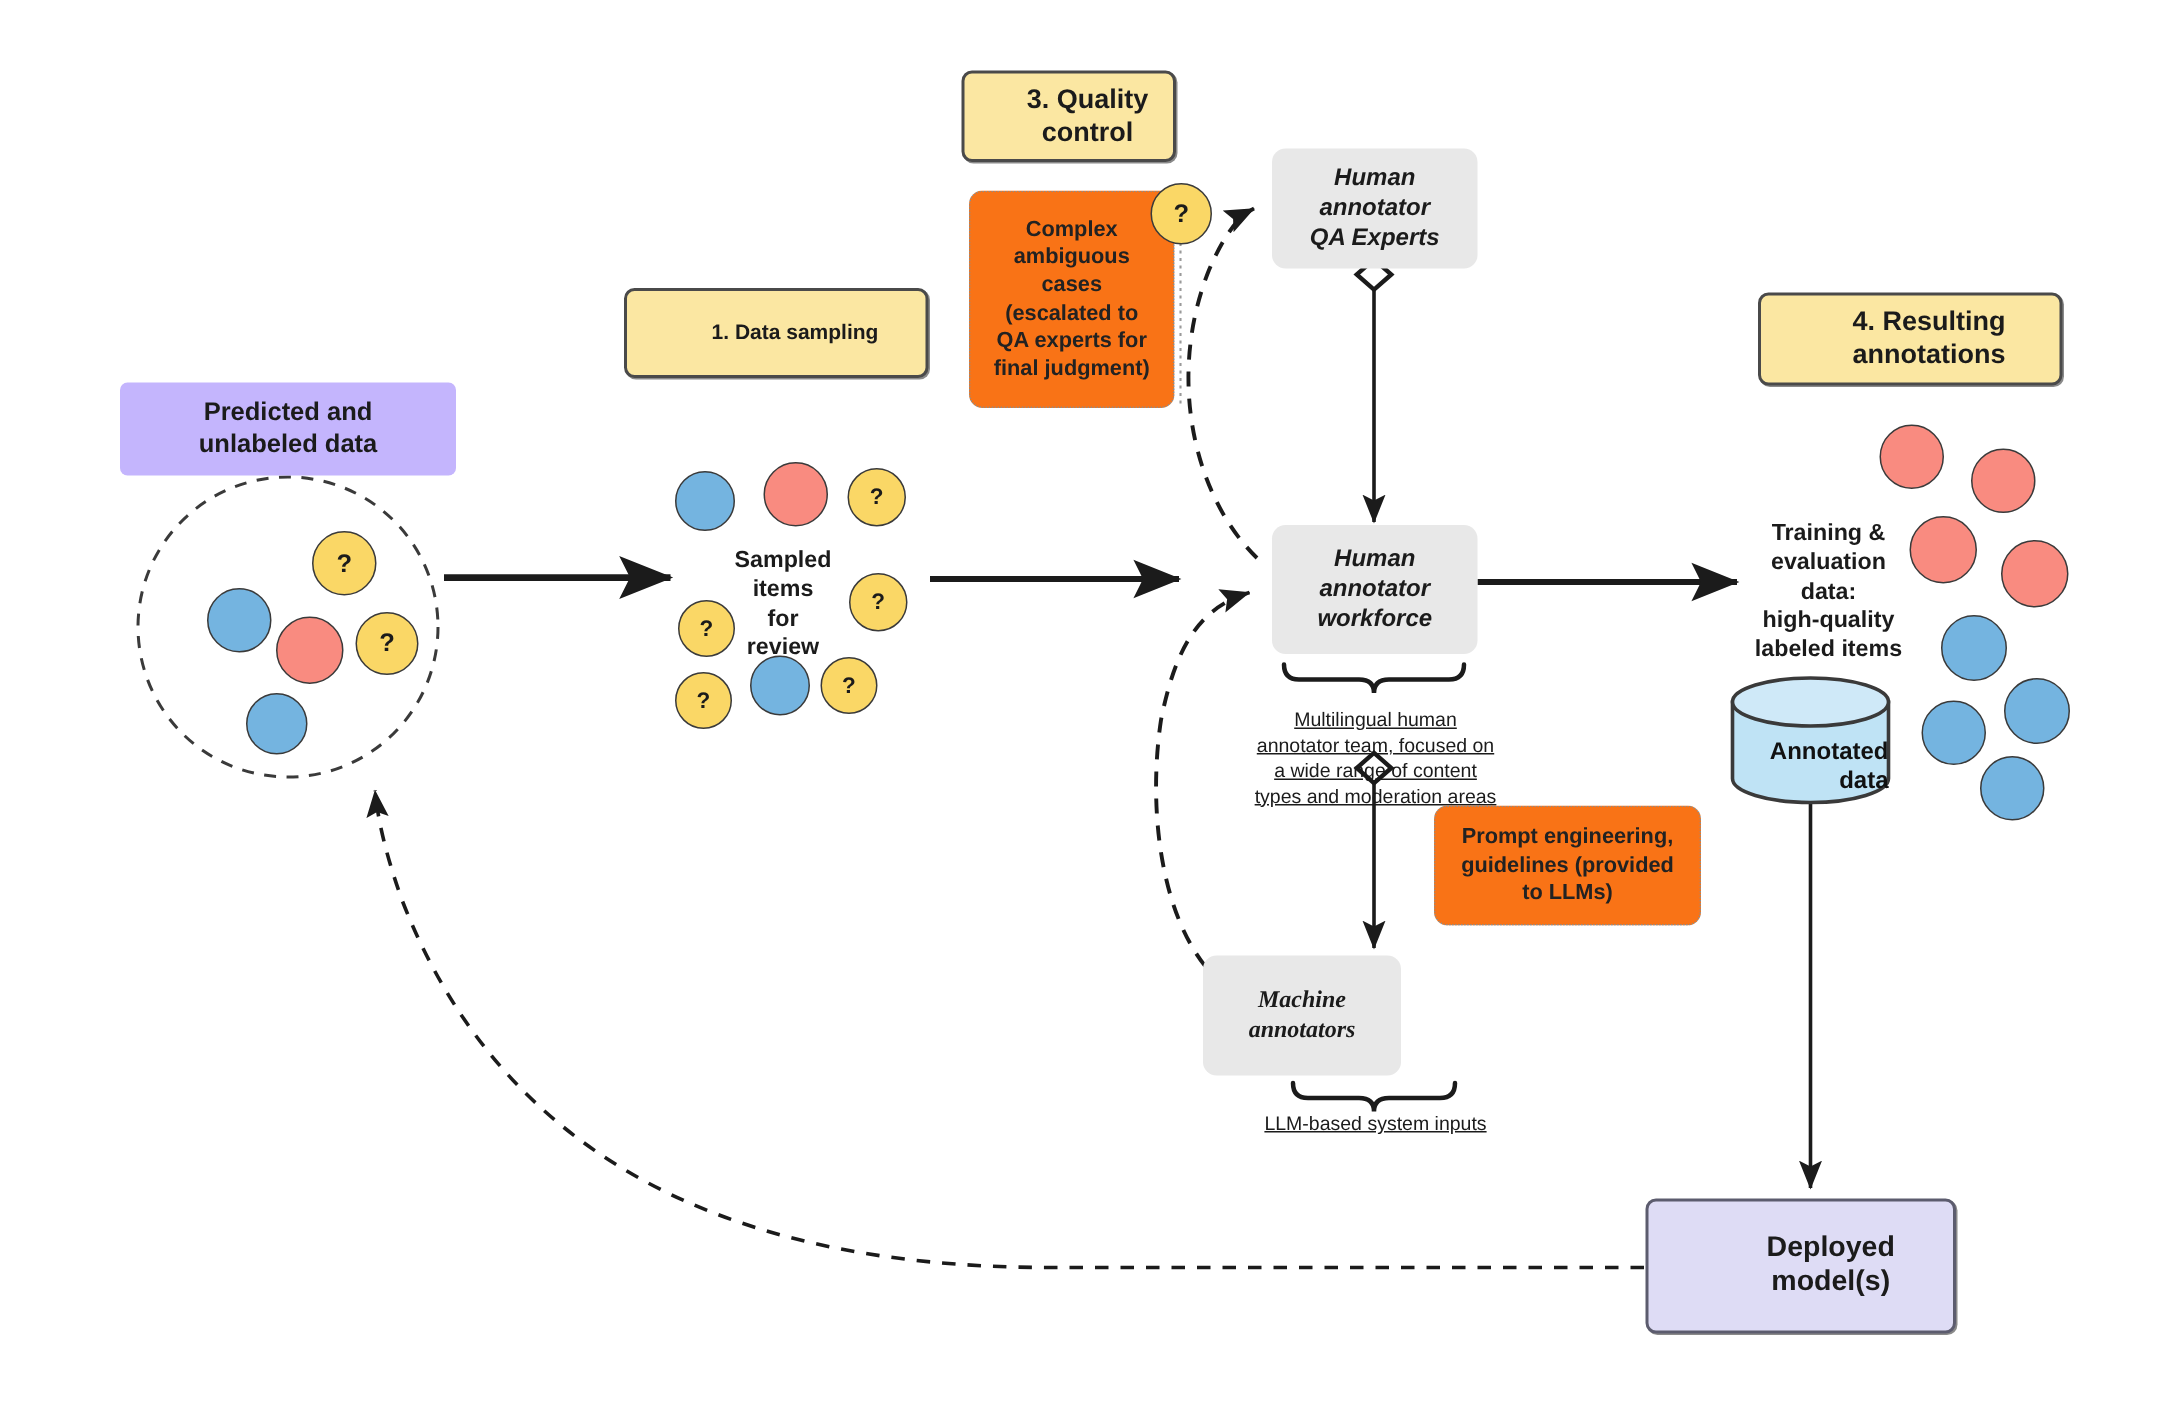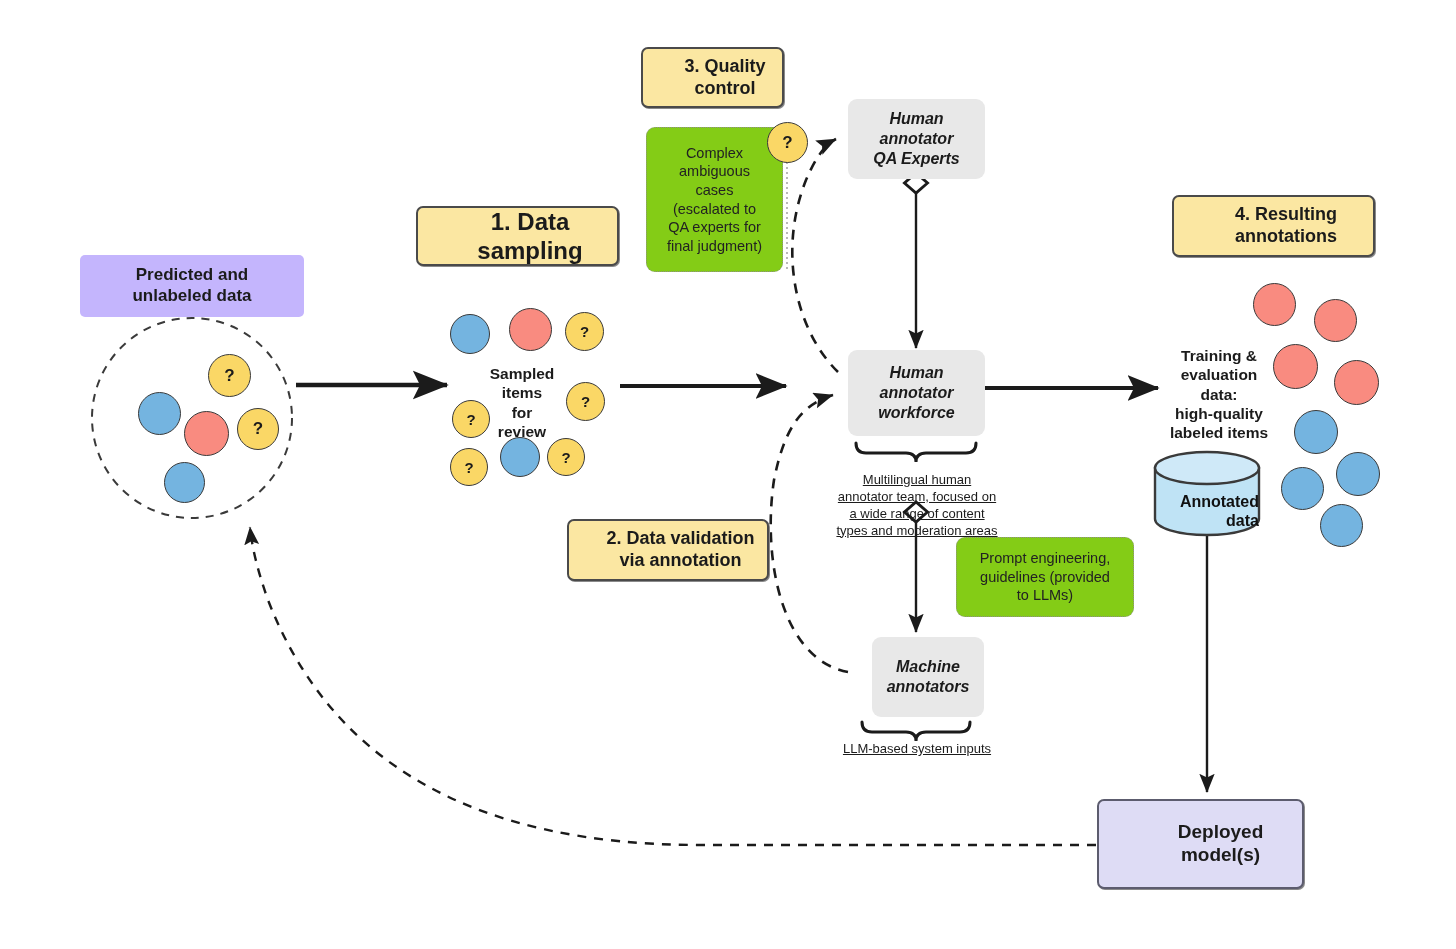--- a/index.html
+++ b/index.html
@@ -21,22 +21,22 @@
 
   
   .grey-box{background:#e8e8e8;border-radius:9px;font-style:italic;font-weight:bold;
             line-height:1.25;color:#1b1b1b;}
 
   
   .purple-box{background:#dedcf5;border:2px solid #5c5c6e;border-radius:7px;
               font-weight:bold;line-height:1.2;box-shadow:1px 1px 0 #8a8a8a;}
 
   
-  .note{border:1.5px dotted #8d8d8d;border-radius:9px;background:#84cc16;
-        line-height:1.28;color:#222;font-weight:normal;}
+  .note{border:1.5px dotted #8d8d8d;border-radius:9px;background:#f97316;
+        line-height:1.28;color:#222;font-weight:bold;}
 
   .plain-label{position:absolute;text-align:center;line-height:1.24;}
   .bold-label{font-weight:bold;}
   .small-cap{font-size:13px;line-height:1.3;color:#1b1b1b;text-decoration:underline;}
 
   .dot{position:absolute;border-radius:50%;border:1.6px solid #3a3a3a;
        box-sizing:border-box;display:flex;align-items:center;justify-content:center;
        font-weight:bold;}
   .dot-blue{background:#74b4e0;}
   .dot-red{background:#f98b80;}
@@ -102,21 +102,21 @@
   <div class="dot dot-yellow" style="left:208px;top:354px;width:43px;height:43px;font-size:17px;">
     <span>?</span>
   </div>
   <div class="dot dot-blue" style="left:138px;top:392px;width:43px;height:43px;"></div>
   <div class="dot dot-red" style="left:184px;top:411px;width:45px;height:45px;"></div>
   <div class="dot dot-yellow" style="left:237px;top:408px;width:42px;height:42px;font-size:17px;">
     <span>?</span>
   </div>
   <div class="dot dot-blue" style="left:164px;top:462px;width:41px;height:41px;"></div>
 
-  <div class="node step" style="left:416px;top:206px;width:203px;height:60px;font-size:24px;white-space:pre-line;">
+  <div class="node step" style="left:416px;top:192px;width:203px;height:60px;font-size:14px;white-space:pre-line;">
     <span>1. Data sampling</span>
   </div>
 
   <div class="dot dot-blue" style="left:450px;top:314px;width:40px;height:40px;"></div>
   <div class="dot dot-red" style="left:509px;top:308px;width:43px;height:43px;"></div>
   <div class="dot dot-yellow" style="left:565px;top:312px;width:39px;height:39px;font-size:15px;">
     <span>?</span>
   </div>
   <div class="dot dot-yellow" style="left:566px;top:382px;width:39px;height:39px;font-size:15px;">
     <span>?</span>
@@ -176,33 +176,29 @@
 a wide range of content
 types and moderation areas</span>
   </div>
 
   <div class="node note" style="left:956px;top:537px;width:178px;height:80px;font-size:14.5px;white-space:pre-line;align-items:center;">
     <span>Prompt engineering,
 guidelines (provided
 to LLMs)</span>
   </div>
 
-  <div class="node grey-box" style="left:872px;top:637px;width:112px;height:80px;font-size:16px;white-space:pre-line;">
+  <div class="node grey-box" style="left:802px;top:637px;width:132px;height:80px;font-size:16px;white-space:pre-line;font-family:Liberation Serif, serif;">
     <span>Machine
 annotators</span>
   </div>
 
   <div class="plain-label small-cap" style="left:836px;top:741px;width:162px;">
     <span>LLM-based system inputs</span>
   </div>
 
-  <div class="node step" style="left:567px;top:519px;width:202px;height:62px;font-size:18px;white-space:pre-line;">
-    <span>2. Data validation
-via annotation</span>
-  </div>
 
   <div class="node step" style="left:1172px;top:195px;width:203px;height:62px;font-size:18px;white-space:pre-line;text-align:right;">
     <span>4.  Resulting
 annotations</span>
   </div>
 
   <div class="plain-label bold-label" style="left:1160px;top:327px;width:118px;font-size:15.5px;white-space:pre-line;">
     <span>Training &amp;
 evaluation
 data:

